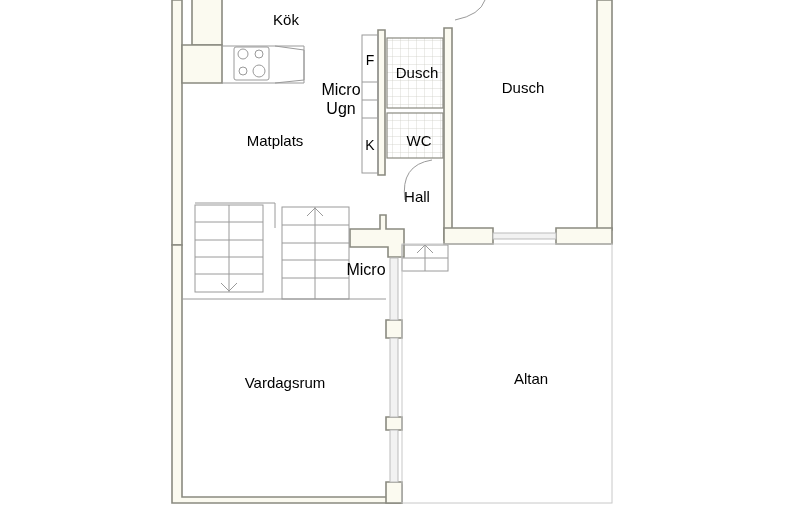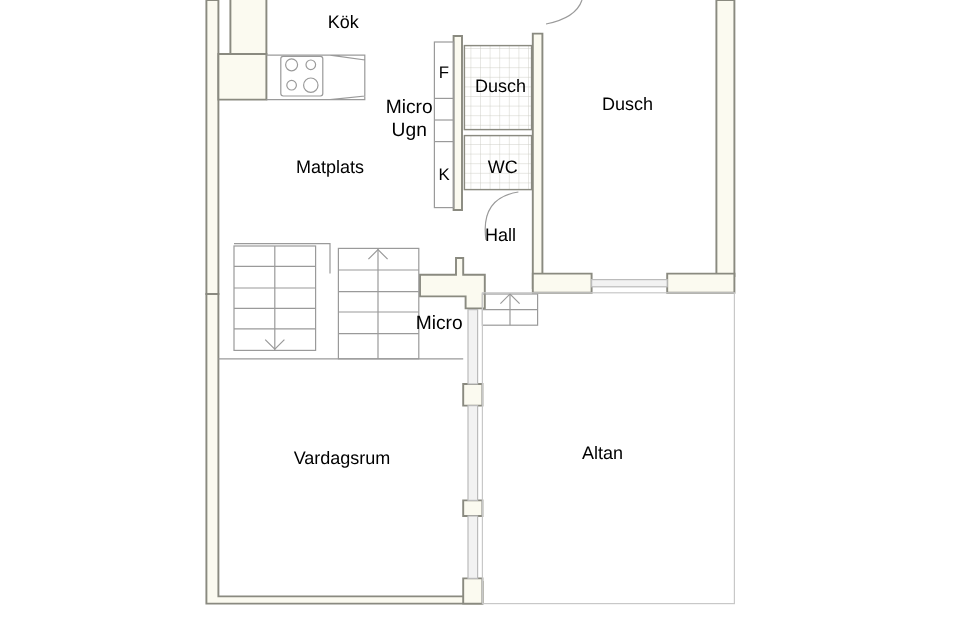--- a/index.html
+++ b/index.html
@@ -106,13 +106,13 @@
 <div class="lbl sm" style="left:341px;top:90px;">Micro</div>
 <div class="lbl sm" style="left:341px;top:109px;">Ugn</div>
 <div class="lbl mid" style="left:370px;top:60px;">F</div>
 <div class="lbl mid" style="left:370px;top:145px;">K</div>
 <div class="lbl big" style="left:417px;top:72px;">Dusch</div>
 <div class="lbl big" style="left:407px;top:140px;margin-left:12px;">WC</div>
 <div class="lbl big" style="left:523px;top:87px;">Dusch</div>
 <div class="lbl big" style="left:417px;top:196px;">Hall</div>
 <div class="lbl sm" style="left:366px;top:270px;">Micro</div>
 <div class="lbl big" style="left:285px;top:382px;">Vardagsrum</div>
-<div class="lbl big" style="left:502px;top:378px;text-align:center;">Altan</div>
+<div class="lbl big" style="left:531px;top:378px;text-align:center;">Altan</div>
 
 </body></html>

